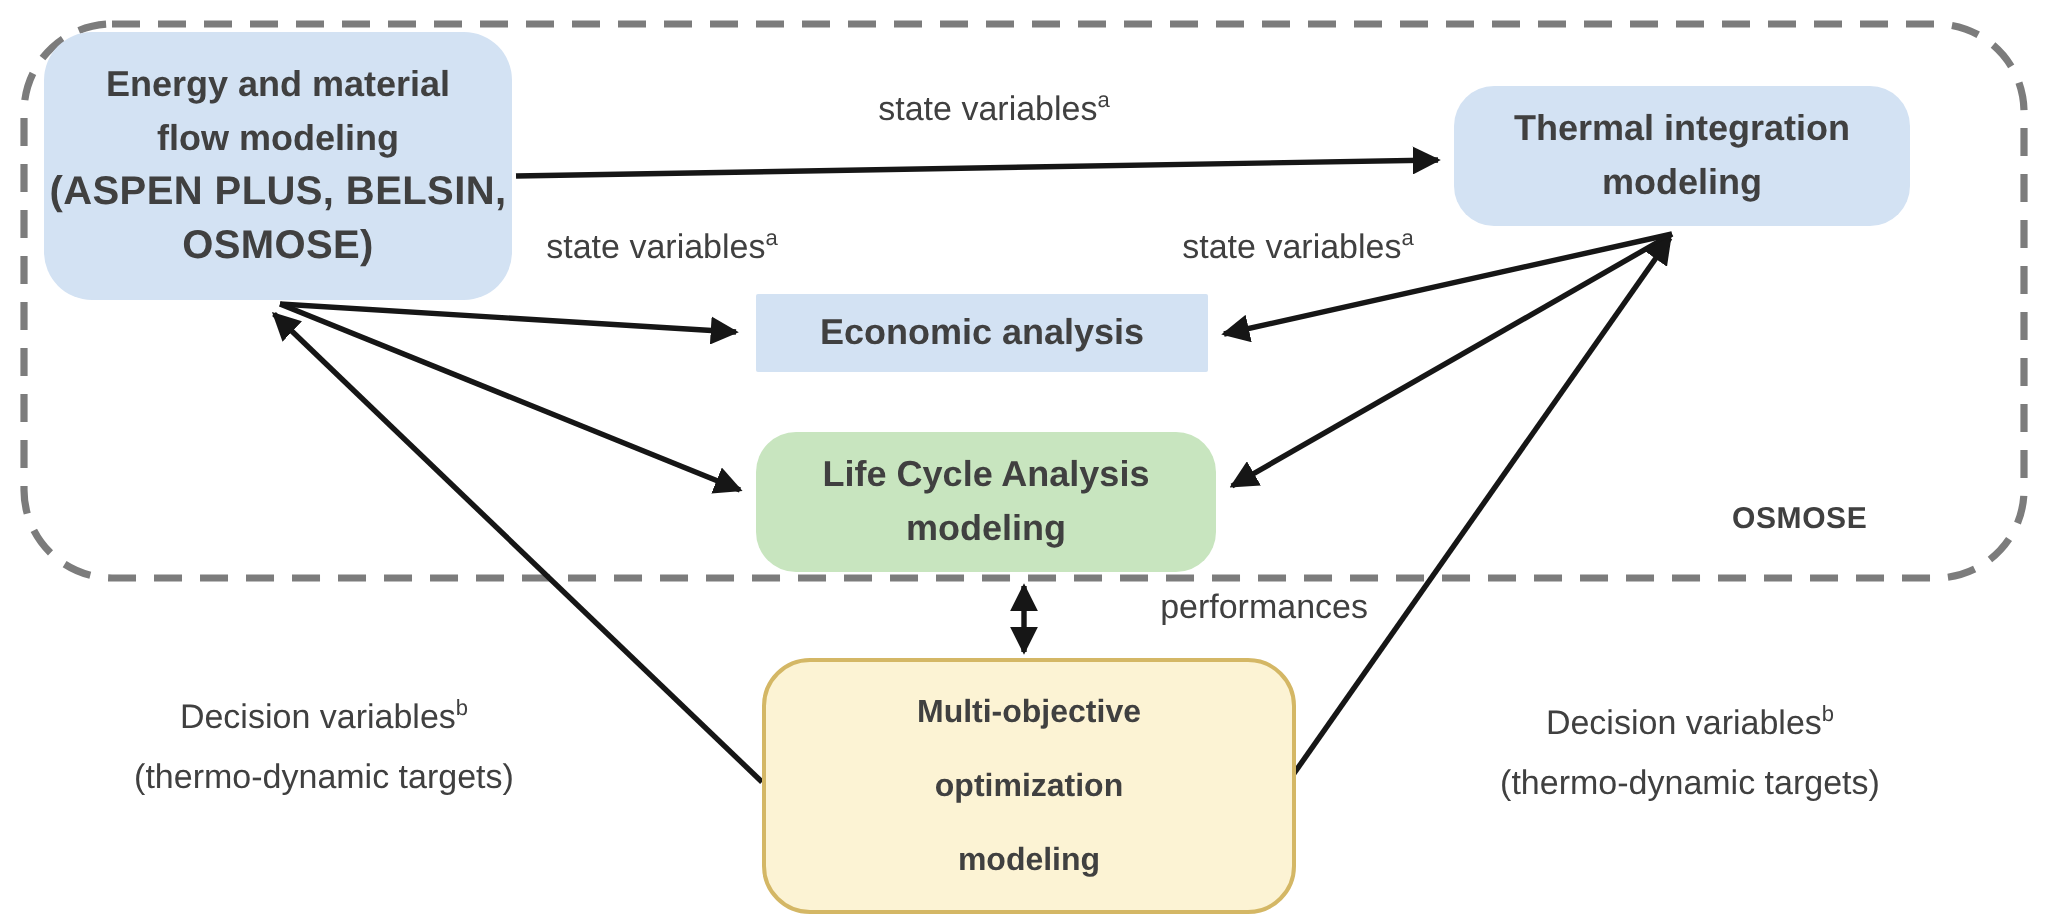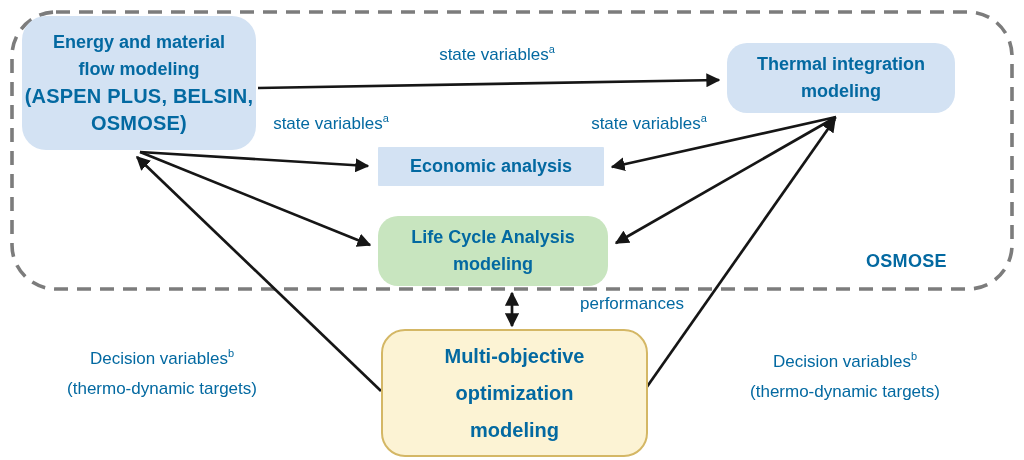--- a/index.html
+++ b/index.html
@@ -1,37 +1,37 @@
 <!DOCTYPE html>
 <html><head>
 <meta charset="utf-8">
 <style>
   html,body{margin:0;padding:0;background:#ffffff;}
   .canvas{
     position:relative;width:1024px;height:460px;background:#ffffff;overflow:hidden;
-    font-family:"Liberation Sans",sans-serif;color:#0369a1;
+    font-family:"Liberation Sans",sans-serif;color:#404040;
   }
   .canvas svg.wires{position:absolute;left:0;top:0;width:1024px;height:460px;}
   .wires line, .wires rect{stroke:#161616;}
   .wires .boundary{fill:none;stroke:#7c7c7c;stroke-width:3.6;stroke-dasharray:14 9;}
   .wires .edge{stroke-width:2.7;}
   .node{
     position:absolute;display:flex;flex-direction:column;align-items:center;justify-content:center;
     text-align:center;font-weight:bold;border-radius:20px;line-height:27px;font-size:18px;
   }
   .node.big-radius{border-radius:24px;}
   .node .sub{font-size:20px;line-height:27px;letter-spacing:0.2px;}
-  .node.opt{font-size:20px;line-height:37px;border:2px solid;}
+  .node.opt{font-size:16px;line-height:37px;border:2px solid;}
   .edge-label{
     position:absolute;font-size:17px;line-height:20px;text-align:center;white-space:nowrap;
   }
   .edge-label sup{font-size:11px;line-height:0;}
   .two-line{line-height:30px;margin-top:16px;}
   .osmose{
-    position:absolute;font-weight:bold;font-size:18px;letter-spacing:0.3px;white-space:nowrap;
+    position:absolute;font-weight:bold;font-size:15px;letter-spacing:0.3px;white-space:nowrap;
   }
 </style>
 </head>
 <body>
 
 <div class="canvas">
 
   <svg class="wires" viewBox="0 0 1024 460">
     <defs>
       <marker id="ah" viewBox="0 0 10 10" refX="9" refY="5" markerWidth="5.2" markerHeight="5.2" orient="auto-start-reverse">

